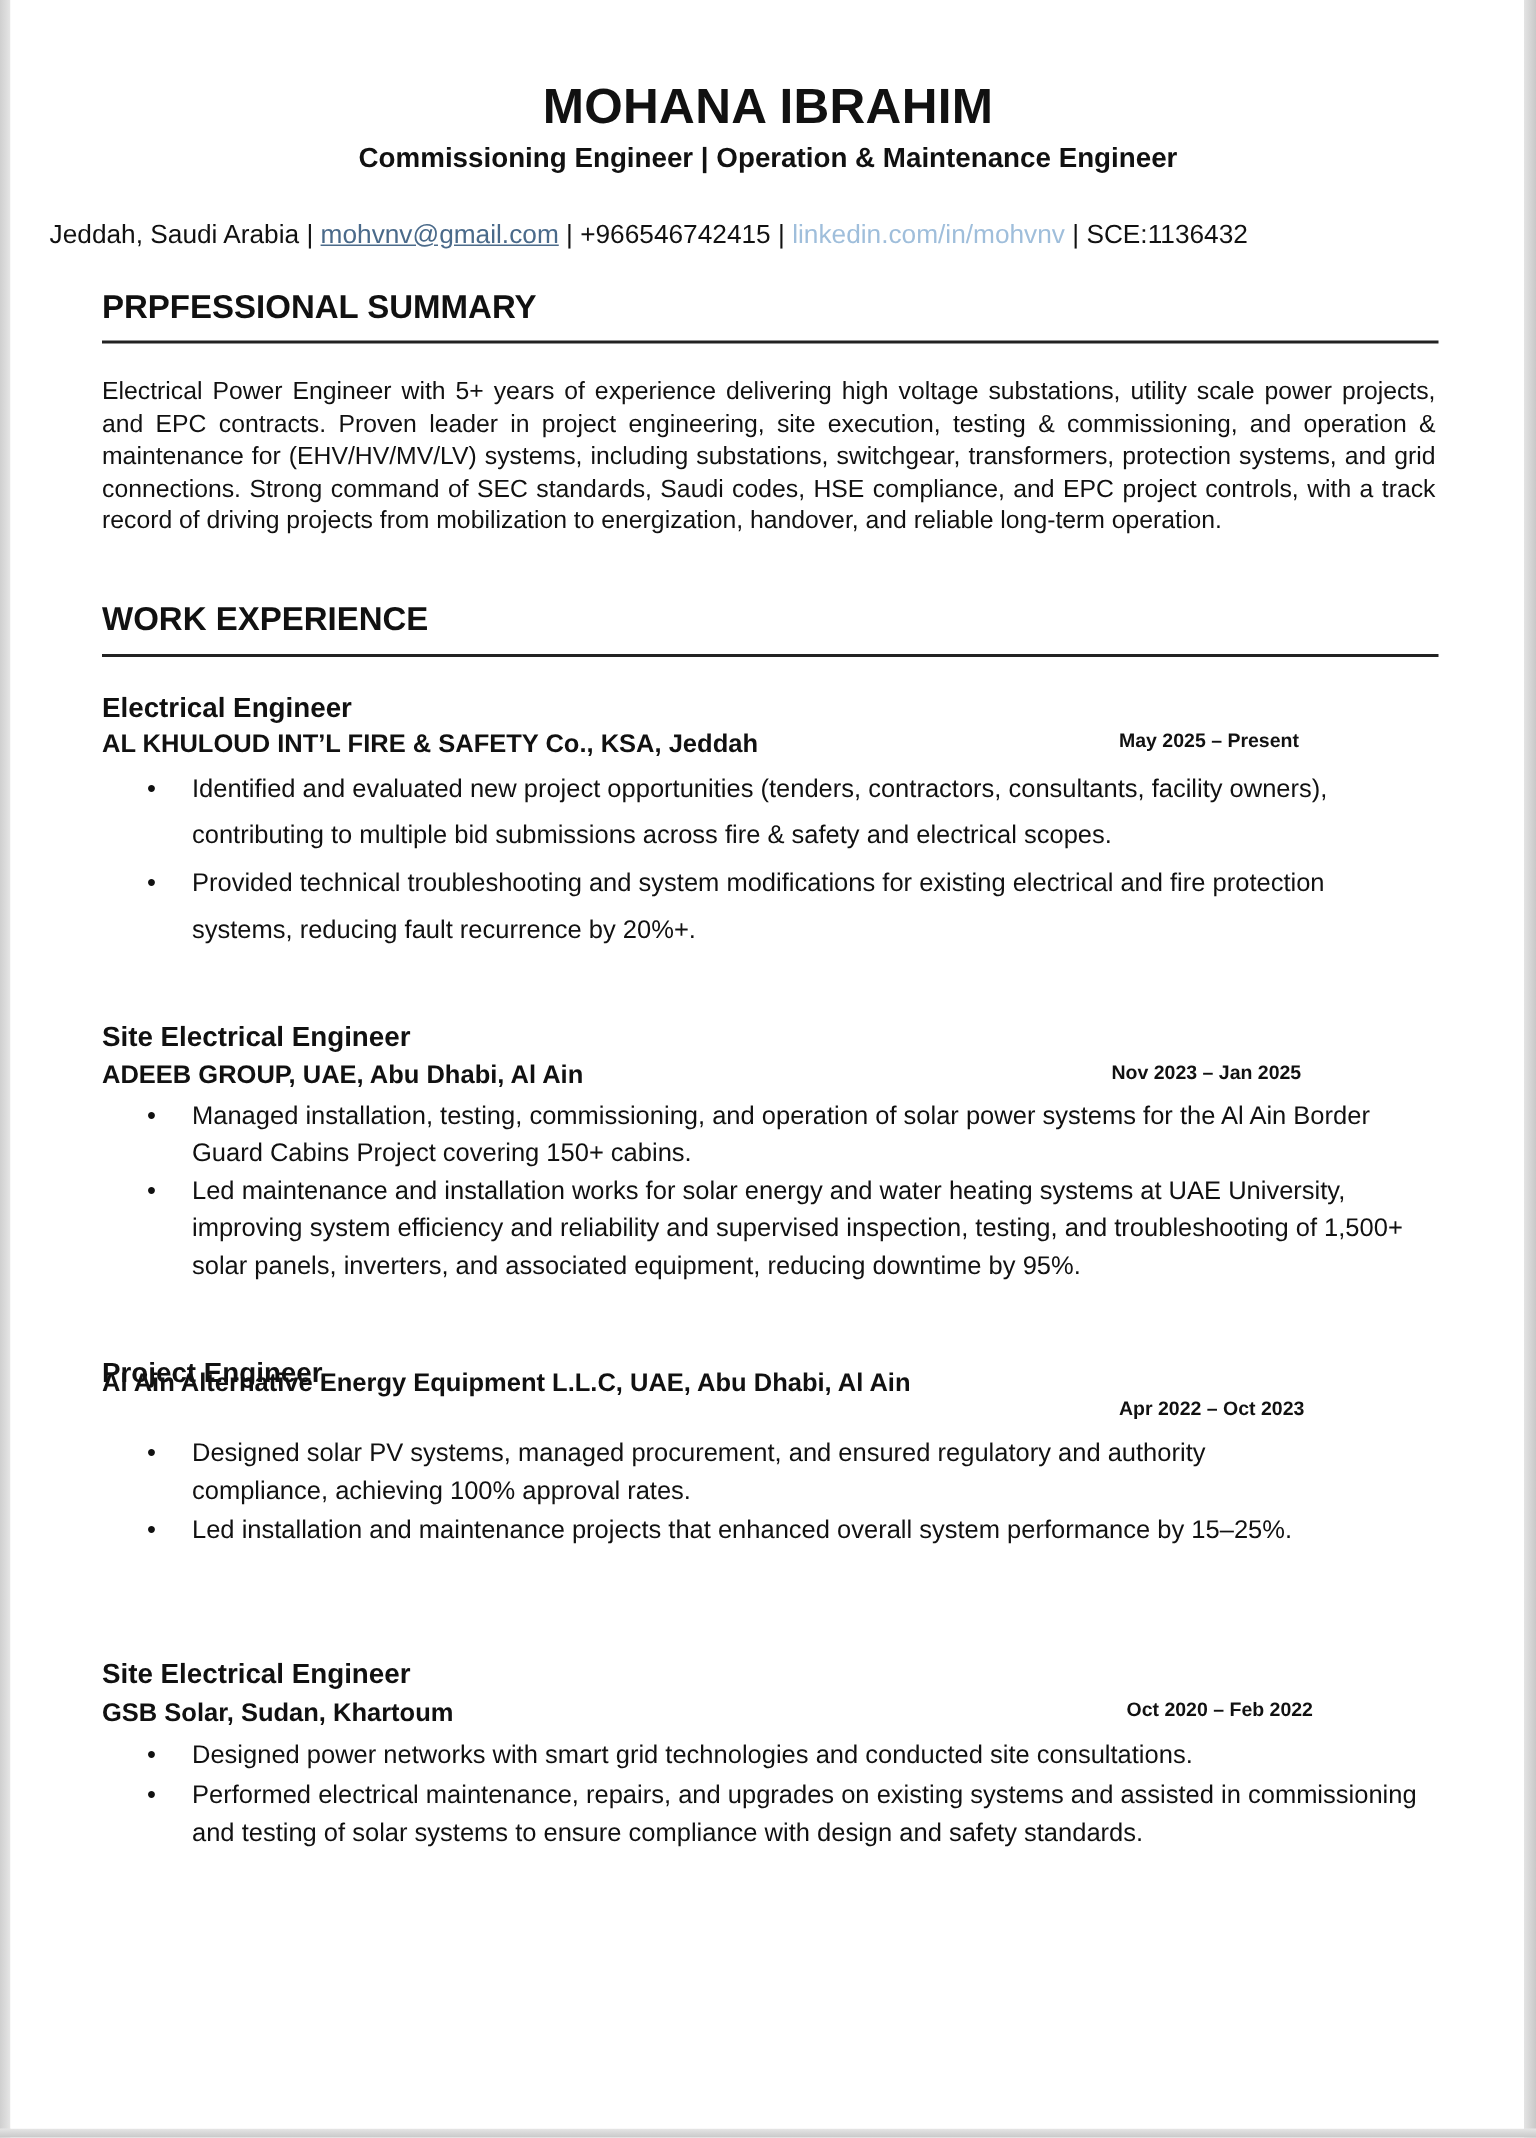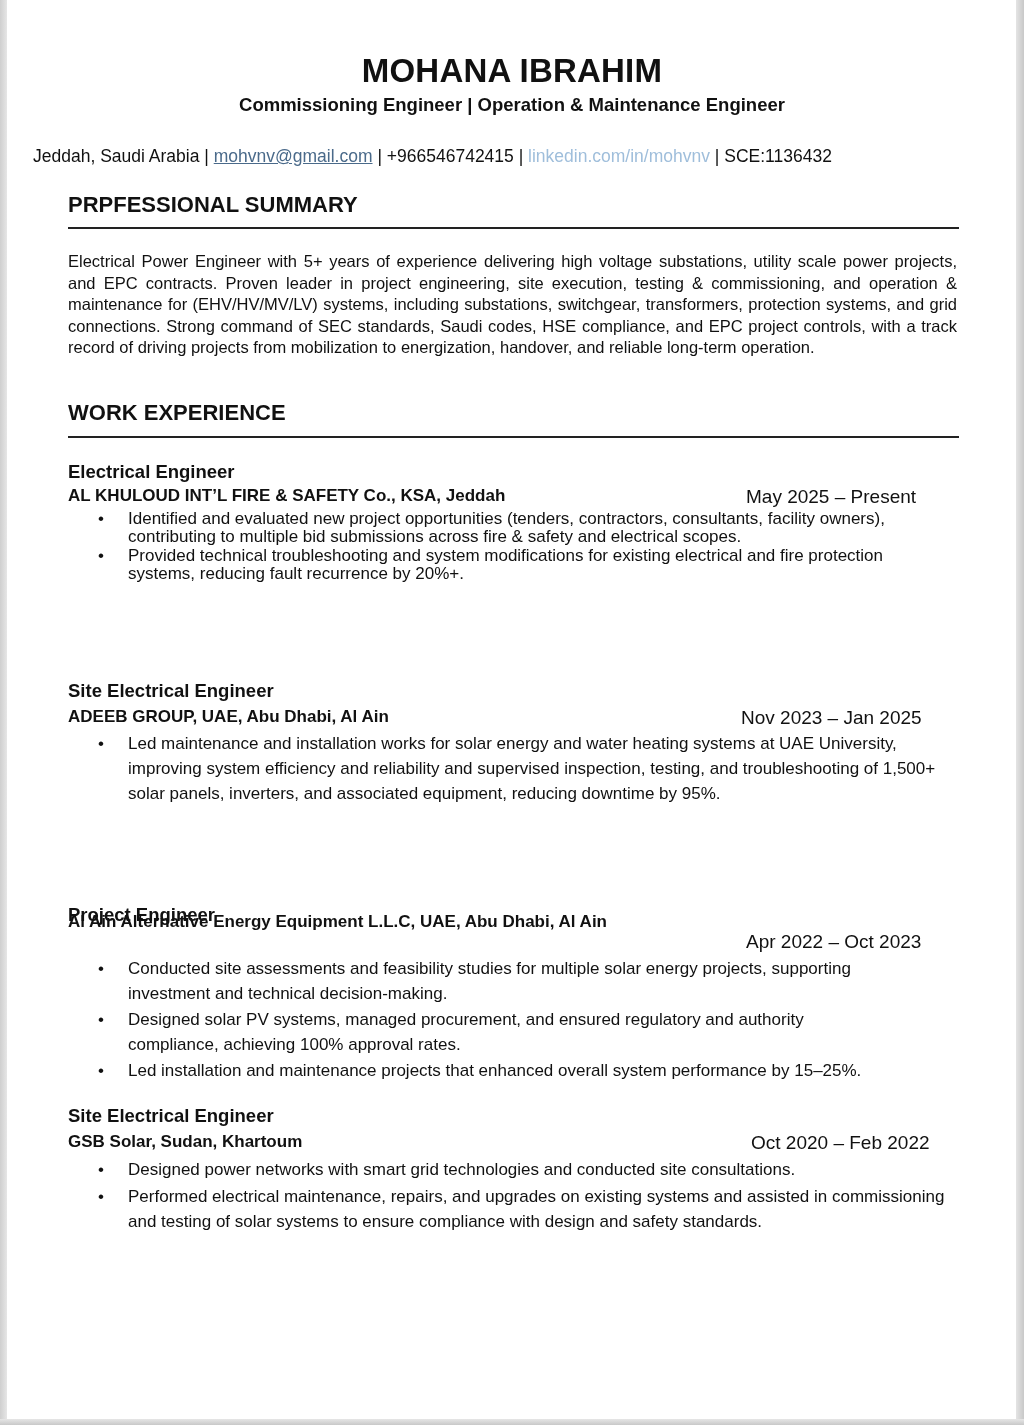--- a/index.html
+++ b/index.html
@@ -19,21 +19,21 @@
   .contact .linkedin { color:#9fbedb; }
 
   .section-title { position:absolute; left:68px; font-size:22px; font-weight:bold; }
   .rule { position:absolute; left:68px; width:891px; height:2px; background:#222; }
 
   .summary { position:absolute; left:68px; top:251px; width:889px; font-size:16.5px; line-height:21.6px; text-align:justify; }
   .summary b { font-weight:normal; }
 
   .job-title { position:absolute; left:68px; font-size:18.5px; font-weight:bold; }
   .job-company { position:absolute; left:68px; font-size:17px; font-weight:bold; }
-  .job-date { position:absolute; font-size:19px; font-weight:normal; white-space:nowrap; }
+  .job-date { position:absolute; font-size:13px; font-weight:bold; white-space:nowrap; }
 
   ul.bullets { position:absolute; left:98px; margin:0; padding:0; list-style:none; font-size:17px; }
   ul.bullets li { position:relative; padding-left:30px; }
   ul.bullets li::before { content:"\2022"; position:absolute; left:0; top:0; font-size:17px; }
 </style>
 </head>
 <body>
 
 <div class="edge-left"></div>
 <div class="edge-right"></div>
@@ -51,37 +51,37 @@
 <div class="section-title" style="top:192px;">PRPFESSIONAL SUMMARY</div>
 <div class="rule" style="top:227px;"></div>
 <div class="summary" id="summary-text"><b>Electrical Power</b><span> Engineer with </span><b>5+ years</b><span> of experience delivering high voltage substations, utility scale power projects, and EPC contracts. Proven leader in </span><b>project engineering, site execution, testing &amp; commissioning, and operation &amp; maintenance for (EHV/HV/MV/LV) systems</b><span>, including substations, switchgear, transformers, protection systems, and grid connections. Strong command of </span><b>SEC standards, Saudi codes, HSE compliance, and EPC project controls</b><span>, with a track record of driving projects from mobilization to energization, handover, and reliable long-term operation.</span></div>
 
 <div class="section-title" style="top:400px;">WORK EXPERIENCE</div>
 <div class="rule" style="top:436px;"></div>
 
 <div class="job-title" style="top:461px;">Electrical Engineer</div>
 <div class="job-company" style="top:486px;">AL KHULOUD INT’L FIRE &amp; SAFETY Co., KSA, Jeddah</div>
 <div class="job-date" style="top:486px; left:746px;">May 2025 – Present</div>
-<ul class="bullets" style="top:510px; width:830px; line-height:18px;">
+<ul class="bullets" style="top:510px; width:830px; line-height:31px;">
   <li style="margin-bottom:1px;">Identified and evaluated new project opportunities (tenders, contractors, consultants, facility owners), contributing to multiple bid submissions across fire &amp; safety and electrical scopes.</li>
   <li style="margin-bottom:1px;">Provided technical troubleshooting and system modifications for existing electrical and fire protection systems, reducing fault recurrence by 20%+.</li>
 </ul>
 
 <div class="job-title" style="top:680px;">Site Electrical Engineer</div>
 <div class="job-company" style="top:707px;">ADEEB GROUP, UAE, Abu Dhabi, Al Ain</div>
 <div class="job-date" style="top:707px; left:741px;">Nov 2023 – Jan 2025</div>
 <ul class="bullets" style="top:731px; width:860px; line-height:25px;">
+  <li style="padding-right:30px;">Managed installation, testing, commissioning, and operation of solar power systems for the Al Ain Border Guard Cabins Project covering 150+ cabins.</li>
   <li style="padding-right:2px;">Led maintenance and installation works for solar energy and water heating systems at UAE University, improving system efficiency and reliability and supervised inspection, testing, and troubleshooting of 1,500+ solar panels, inverters, and associated equipment, reducing downtime by 95%.</li>
 </ul>
 
 <div class="job-title" style="top:904px;">Project Engineer</div>
 <div class="job-company" style="top:912px;">Al Ain Alternative Energy Equipment L.L.C, UAE, Abu Dhabi, Al Ain</div>
 <div class="job-date" style="top:931px; left:746px;">Apr 2022 – Oct 2023</div>
 <ul class="bullets" style="top:956px; width:850px; line-height:25px;">
-  <li style="margin-bottom:1px; padding-right:20px;">Conducted site assessments and feasibility studies for multiple solar energy projects, supporting investment and technical decision-making.</li>
   <li style="margin-bottom:1px; padding-right:70px;">Designed solar PV systems, managed procurement, and ensured regulatory and authority compliance, achieving 100% approval rates.</li>
   <li>Led installation and maintenance projects that enhanced overall system performance by 15–25%.</li>
 </ul>
 
 <div class="job-title" style="top:1105px;">Site Electrical Engineer</div>
 <div class="job-company" style="top:1132px;">GSB Solar, Sudan, Khartoum</div>
 <div class="job-date" style="top:1132px; left:751px;">Oct 2020 – Feb 2022</div>
 <ul class="bullets" style="top:1157px; width:866px; line-height:25.5px;">
   <li style="margin-bottom:1px;">Designed power networks with smart grid technologies and conducted site consultations.</li>
   <li>Performed electrical maintenance, repairs, and upgrades on existing systems and assisted in commissioning and testing of solar systems to ensure compliance with design and safety standards.</li>

